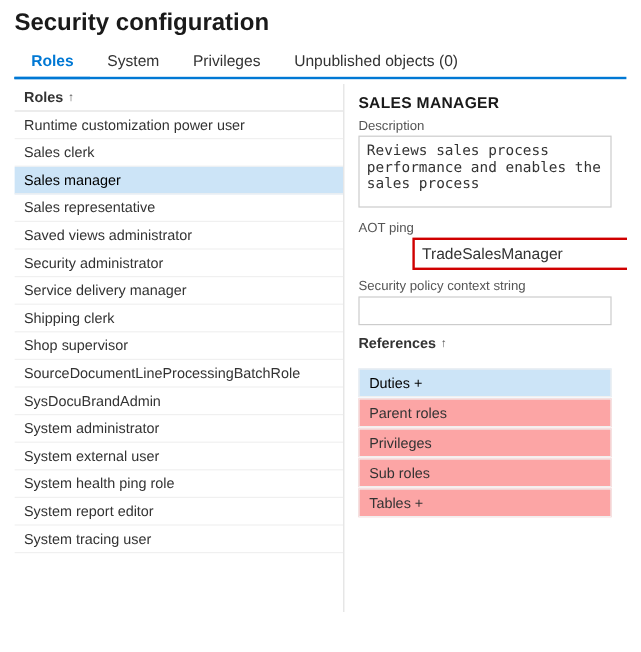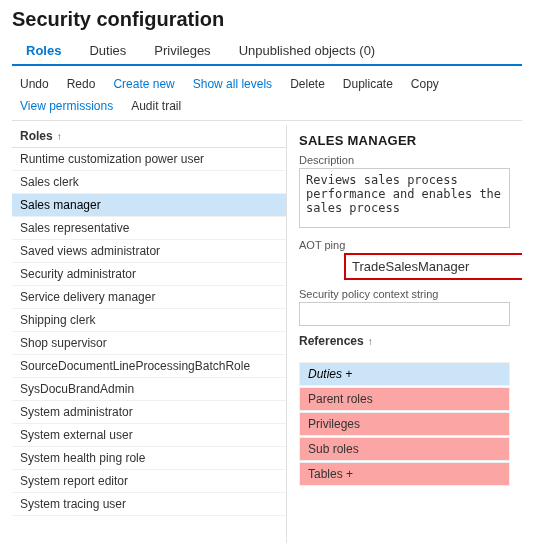--- a/index.html
+++ b/index.html
@@ -159,47 +159,35 @@
       padding: 4px 8px;
       font-size: 12px;
       cursor: pointer;
       border: 1px solid #f0f0f0;
       margin-bottom: 1px;
       background: #fca5a5;
     }
     .ref-item.selected {
       background: #cce4f7;
       color: #000;
-      font-style: italic;
     }
   </style>
 </head>
 <body>
 
 <div class="page">
   <h1>Security configuration</h1>
 
   <div class="tabs">
     <button class="tab active">Roles</button>
-    <button class="tab">Duties</button>
+    <button class="tab">System</button>
     <button class="tab">Privileges</button>
     <button class="tab">Unpublished objects (0)</button>
   </div>
 
-  <div class="toolbar">
-    <button class="toolbar-btn">Undo</button>
-    <button class="toolbar-btn">Redo</button>
-    <button class="toolbar-btn blue">Create new</button>
-    <button class="toolbar-btn blue">Show all levels</button>
-    <button class="toolbar-btn">Delete</button>
-    <button class="toolbar-btn">Duplicate</button>
-    <button class="toolbar-btn">Copy</button>
-    <button class="toolbar-btn blue">View permissions</button>
-    <button class="toolbar-btn">Audit trail</button>
-  </div>
 
   <div class="main-content">
 
     <div class="left-panel">
       <div class="list-header">
         <span>Roles</span>
         <span class="sort-icon">↑</span>
       </div>
       <div>
         <div class="list-item">Runtime customization power user</div>

